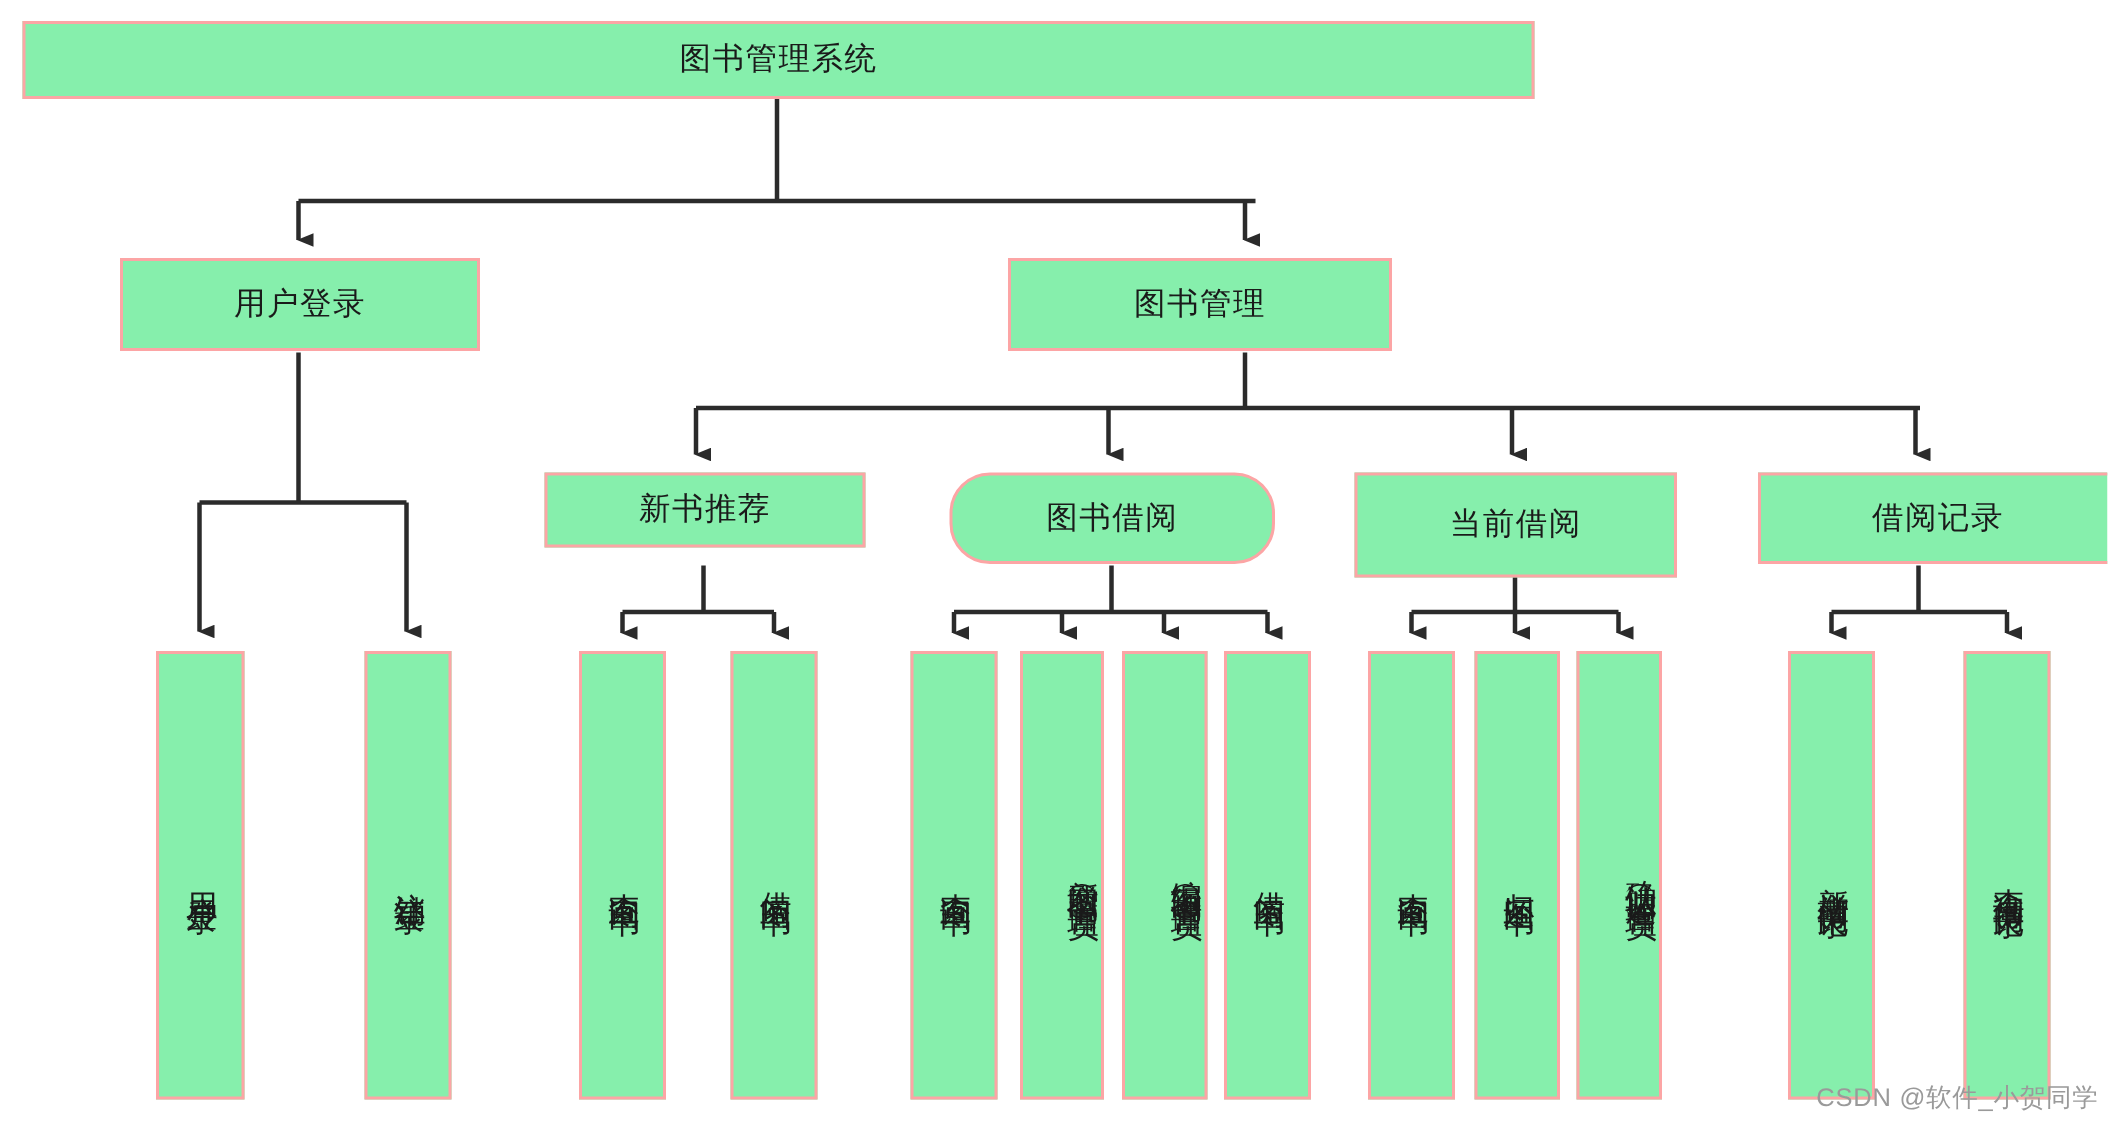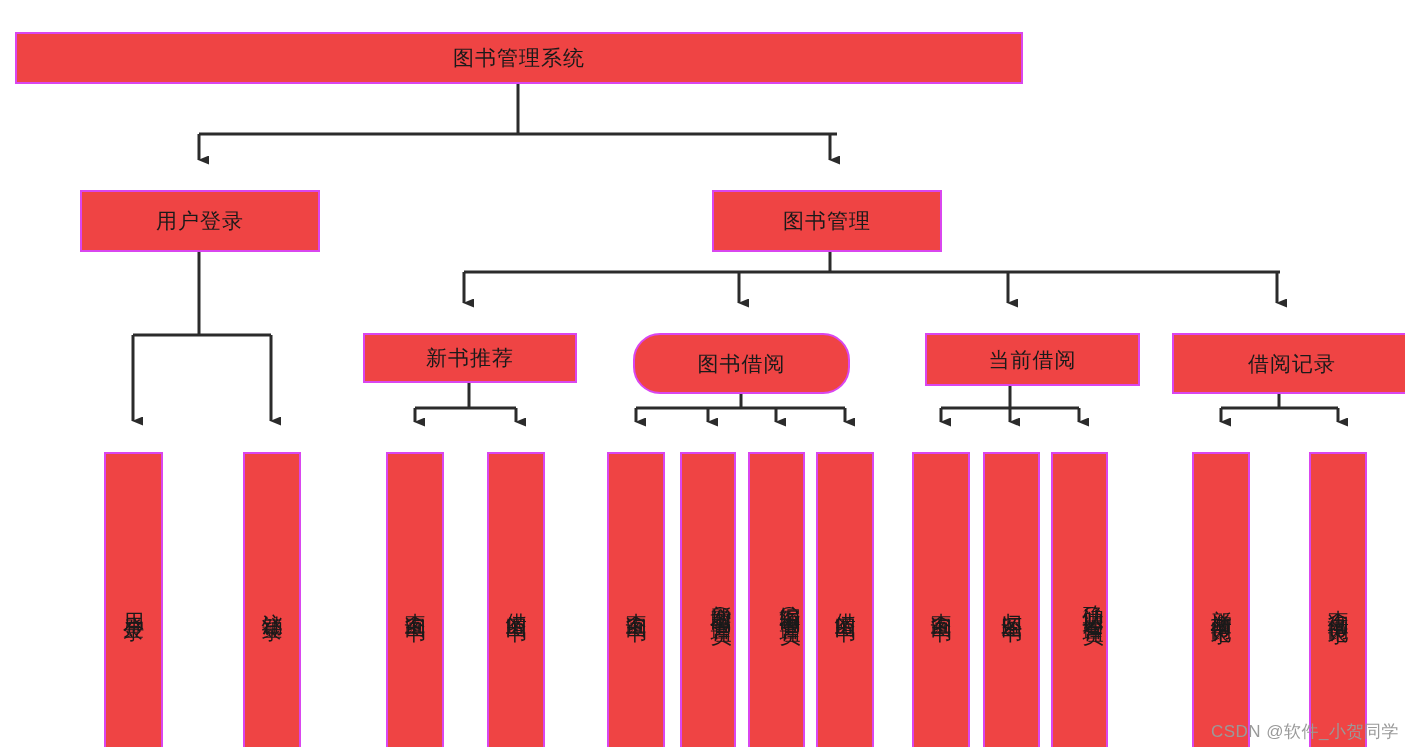--- a/index.html
+++ b/index.html
@@ -21,27 +21,26 @@
     position: absolute;
     left: 0;
     top: 0;
     width: 1405px;
     height: 747px;
     pointer-events: none;
   }
   .node {
     position: absolute;
     box-sizing: border-box;
-    border: 2px solid #d946ef;
-    background: #ef4444;
+    border: 2px solid #fca5a5;
+    background: #86efac;
     display: flex;
     align-items: center;
     justify-content: center;
     color: #1a1a1a;
-    margin-top: 18px;
   }
   .node.horiz {
     font-size: 21px;
     letter-spacing: 1px;
     line-height: 1.2;
   }
   .node.vert {
     writing-mode: vertical-rl;
     text-orientation: upright;
     font-size: 21px;
@@ -124,31 +123,31 @@
     </g>
   </svg>
 
   <div class="node horiz" style="left:15px; top:14px; width:1008px; height:52px;">
     <span class="label">图书管理系统</span>
   </div>
 
   <div class="node horiz" style="left:80px; top:172px; width:240px; height:62px;">
     <span class="label">用户登录</span>
   </div>
-  <div class="node horiz" style="left:712px; top:172px; width:230px; height:62px;align-items:center;">
+  <div class="node horiz" style="left:672px; top:172px; width:256px; height:62px;align-items:center;">
     <span class="label">图书管理</span>
   </div>
 
   <div class="node horiz" style="left:363px; top:315px; width:214px; height:50px;">
     <span class="label">新书推荐</span>
   </div>
   <div class="node horiz" style="left:633px; top:315px; width:217px; height:61px;border-radius:27px;">
     <span class="label">图书借阅</span>
   </div>
-  <div class="node horiz" style="left:925px; top:315px; width:215px; height:53px;">
+  <div class="node horiz" style="left:903px; top:315px; width:215px; height:70px;">
     <span class="label">当前借阅</span>
   </div>
   <div class="node horiz" style="left:1172px; top:315px; width:240px; height:61px;">
     <span class="label">借阅记录</span>
   </div>
 
   <div class="node vert" style="left:104px; top:434px; width:59px; height:299px;">
     <span class="label">用户登录</span>
   </div>
   <div class="node vert" style="left:243px; top:434px; width:58px; height:299px;">

